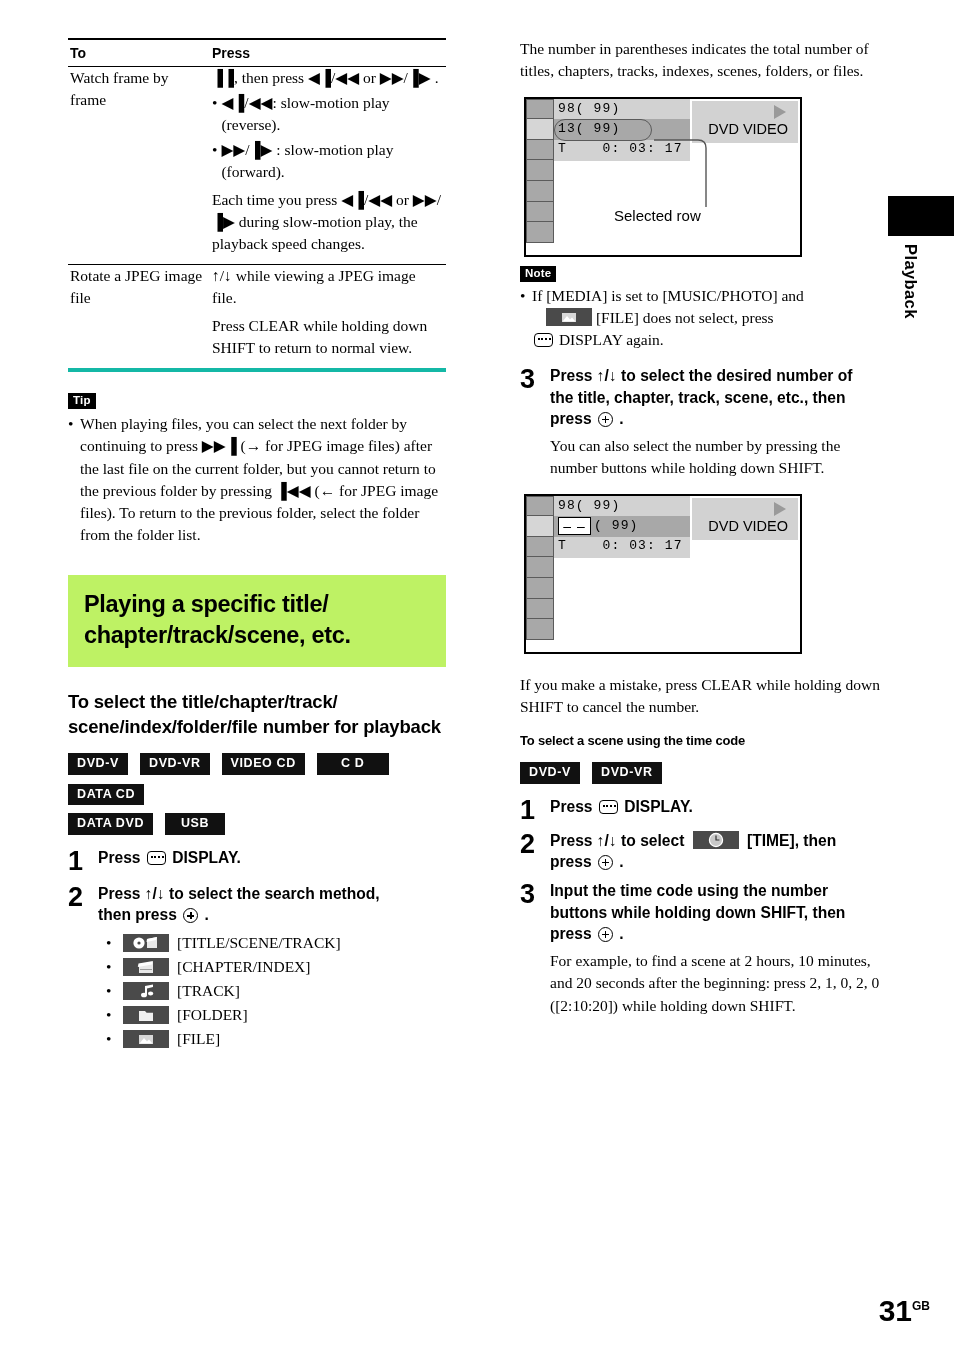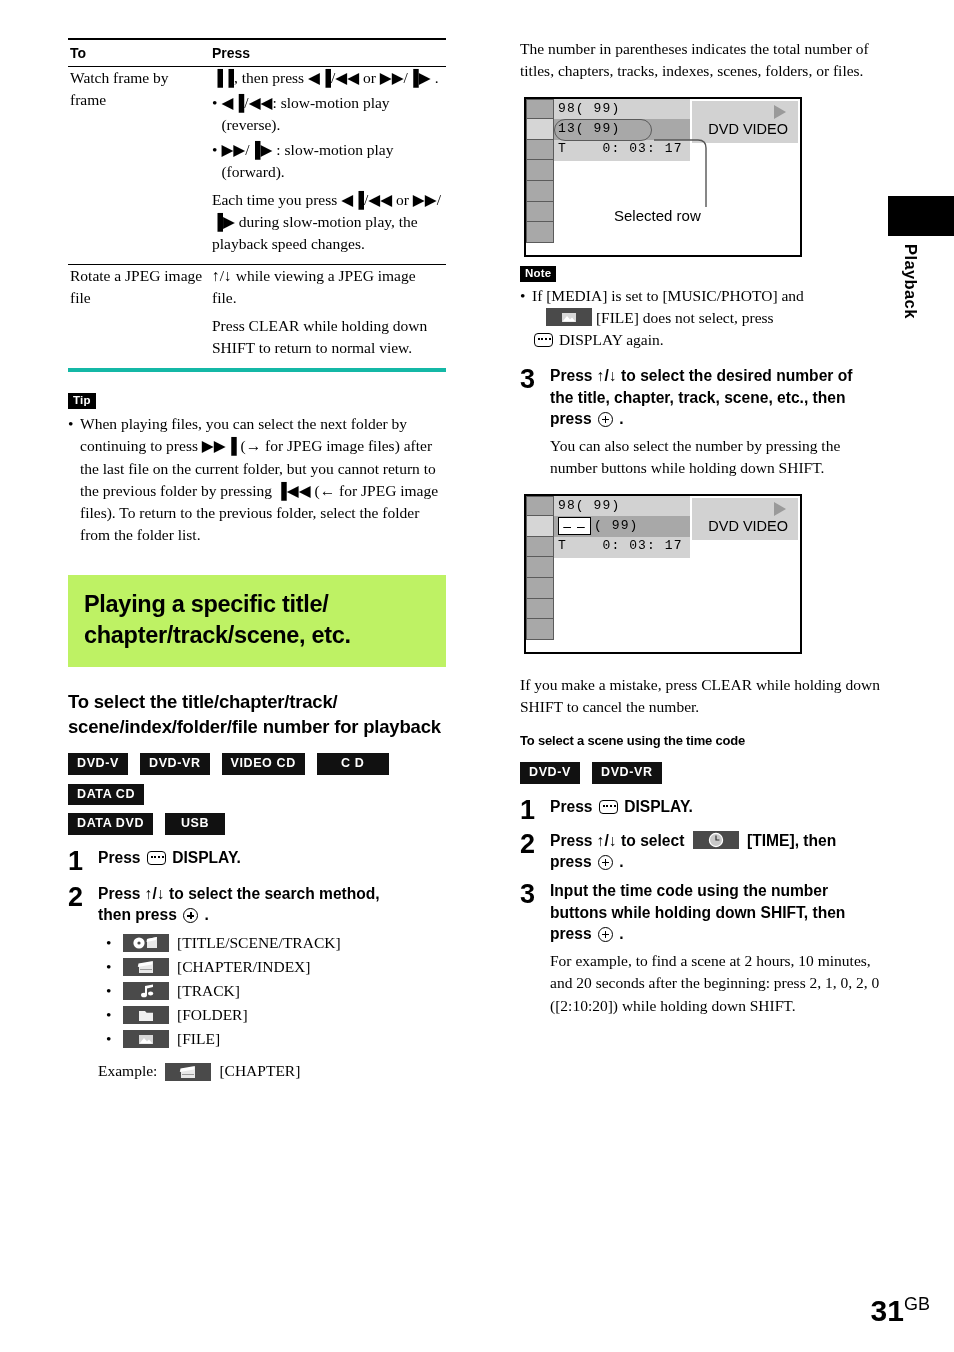--- a/index.html
+++ b/index.html
@@ -172,21 +172,21 @@
     position:absolute; left:880px; top:244px; width:40px;
     font-family:"Liberation Sans", sans-serif; font-weight:bold; font-size:16.5px;
     writing-mode:vertical-rl; letter-spacing:.4px;
   }
 
   
   .pagenum {
     position:absolute; right:24px; bottom:24px;
     font-family:"Liberation Sans", sans-serif; font-weight:bold; font-size:30px;
   }
-  .pagenum sup { font-size:18px; font-weight:normal; vertical-align:super; letter-spacing:0; }
+  .pagenum sup { font-size:12px; font-weight:bold; vertical-align:super; letter-spacing:0; }
 </style>
 </head>
 <body>
 
 <div class="page">
 
   <div class="col-left">
 
     <table class="howto">
       <tbody>
@@ -314,31 +314,20 @@
             <span class="chip">
               <svg width="46" height="18" viewBox="0 0 46 18">
                 <rect x="16" y="5" width="14" height="9" fill="#d8d8d8"></rect>
                 <path d="M16.6 13.6 L21 8 L24 11.6 L26 9.6 L29.4 13.6 Z" fill="#fff"></path>
               </svg>
             </span>
             <span>[FILE]</span>
           </li>
         </ul>
 
-        <div class="expl" style="display:flex; align-items:center; gap:8px; margin-top:12px">
-          <span>Example:</span>
-          <span class="chip">
-            <svg width="46" height="18" viewBox="0 0 46 18">
-              <path d="M16 6 L30 4 L30 15 L16 15 Z" fill="#e8e8e8"></path>
-              <path d="M15.5 5.5 L30 3 L29 6.5 L14.8 9 Z" fill="#fff"></path>
-              <path d="M17 11 h12 v1 h-12 Z" fill="#9a9a9a"></path>
-            </svg>
-          </span>
-          <span>[CHAPTER]</span>
-        </div>
       </div>
     </div>
   </div>
 
   <div class="col-right">
 
     <div class="serif">The number in parentheses indicates the total number of titles, chapters, tracks, indexes, scenes, folders, or files.</div>
 
     <div class="osd">
       <div class="leftcol">

